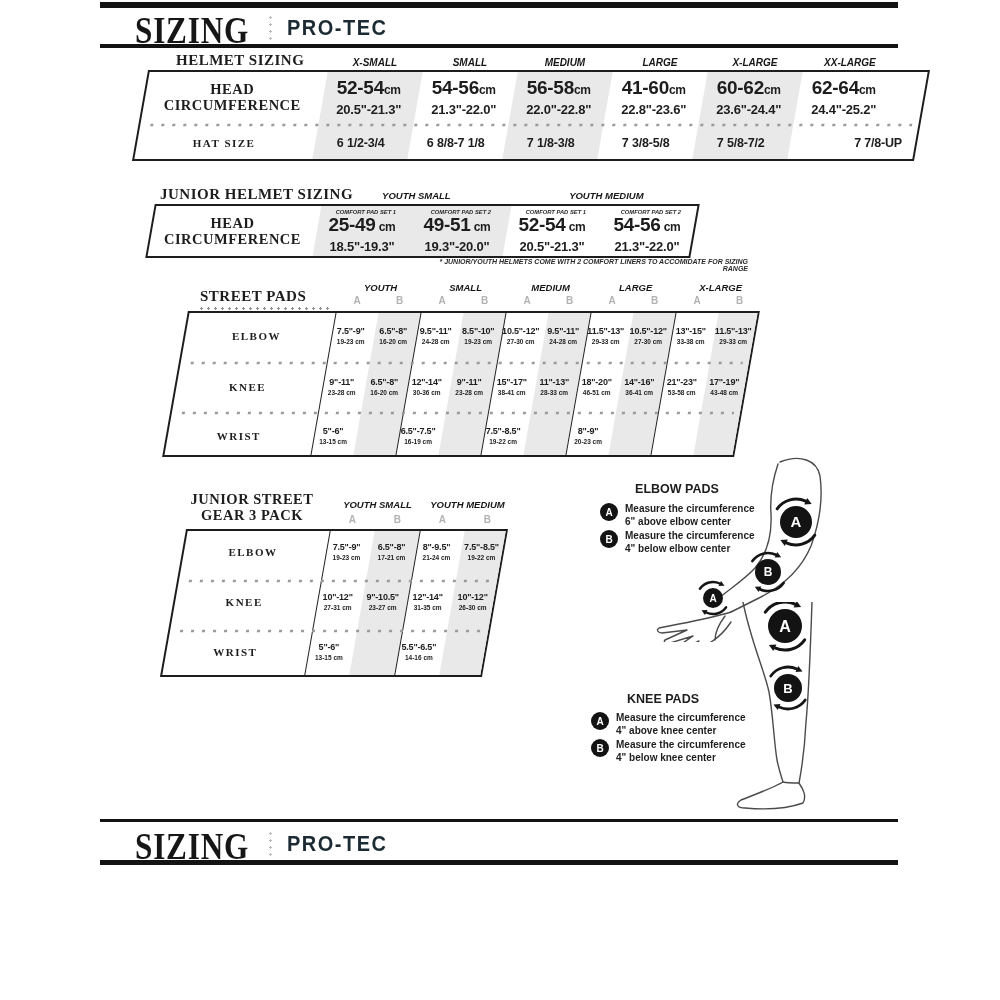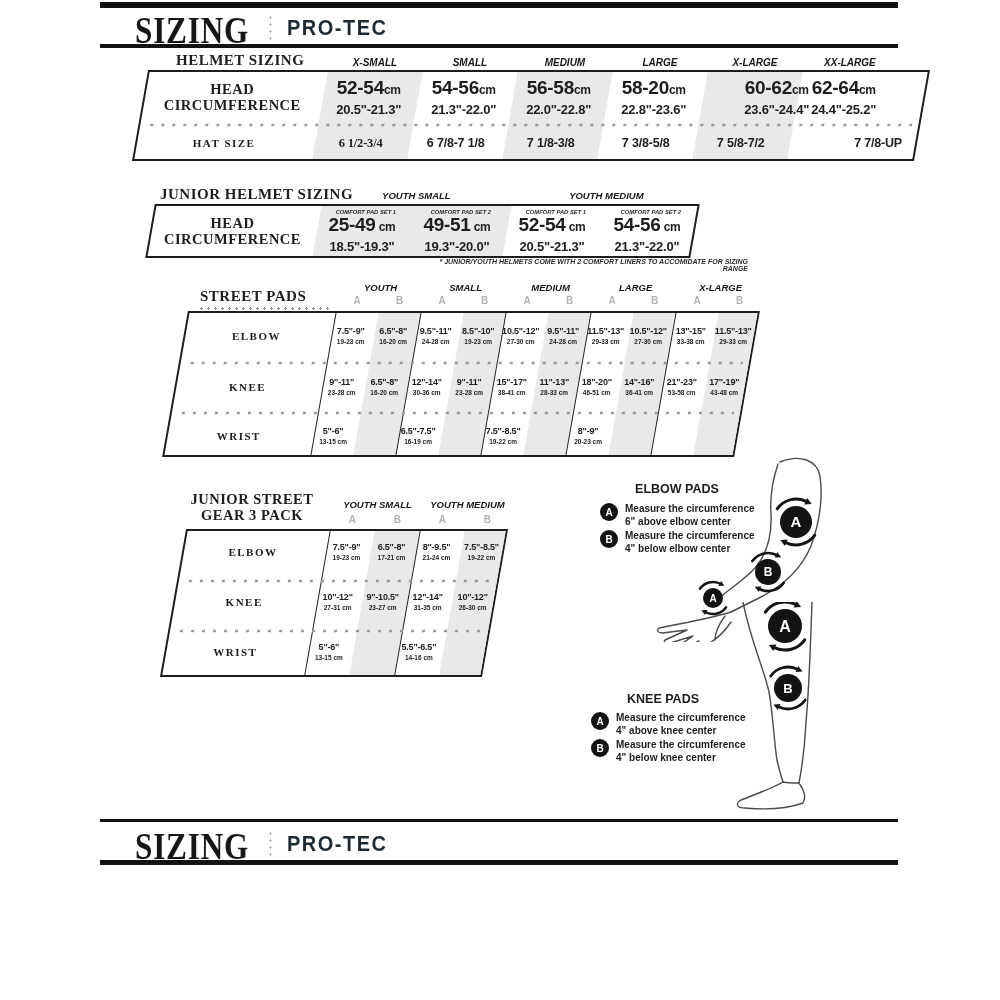--- a/index.html
+++ b/index.html
@@ -147,41 +147,41 @@
       <div class="band" style="left: 178px; width: 95px;"></div>
       <div class="band" style="left: 368px; width: 95px;"></div>
       <div class="band" style="left: 558px; width: 95px;"></div>
       <div class="dotsh" style="left: 6px; right: 6px; top: 50px;"></div>
     </div>
     <div class="ctr colhead" style="left: 374.932px; top: 62px;">X-SMALL</div>
     <div class="ctr" style="left: 368.762px; top: 97px;">
       <div class="bigv"><span>52-54</span><span class="bigu">cm</span></div>
       <div class="bigi">20.5"-21.3"</div>
     </div>
-    <div class="ctr hat" style="left: 360.652px; top: 143px; font-family: Liberation Serif, serif;">6 1/2-3/4</div>
+    <div class="ctr hat" style="left: 360.652px; top: 143px;">6 1/2-3/4</div>
     <div class="ctr colhead" style="left: 469.932px; top: 62px;">SMALL</div>
     <div class="ctr" style="left: 463.762px; top: 97px;">
       <div class="bigv"><span>54-56</span><span class="bigu">cm</span></div>
       <div class="bigi">21.3"-22.0"</div>
     </div>
-    <div class="ctr hat" style="left: 455.652px; top: 143px;">6 7/8-7 1/8</div>
+    <div class="ctr hat" style="left: 455.652px; top: 143px;">6 8/8-7 1/8</div>
     <div class="ctr colhead" style="left: 564.932px; top: 62px;">MEDIUM</div>
     <div class="ctr" style="left: 558.762px; top: 97px;">
       <div class="bigv"><span>56-58</span><span class="bigu">cm</span></div>
       <div class="bigi">22.0"-22.8"</div>
     </div>
     <div class="ctr hat" style="left: 550.652px; top: 143px;">7 1/8-3/8</div>
     <div class="ctr colhead" style="left: 659.932px; top: 62px;">LARGE</div>
     <div class="ctr" style="left: 653.762px; top: 97px;">
-      <div class="bigv"><span>58-20</span><span class="bigu">cm</span></div>
+      <div class="bigv"><span>41-60</span><span class="bigu">cm</span></div>
       <div class="bigi">22.8"-23.6"</div>
     </div>
     <div class="ctr hat" style="left: 645.652px; top: 143px;">7 3/8-5/8</div>
     <div class="ctr colhead" style="left: 754.932px; top: 62px;">X-LARGE</div>
-    <div class="ctr" style="left: 748.762px; top: 97px; margin-left: 28px;">
+    <div class="ctr" style="left: 748.762px; top: 97px;">
       <div class="bigv"><span>60-62</span><span class="bigu">cm</span></div>
       <div class="bigi">23.6"-24.4"</div>
     </div>
     <div class="ctr hat" style="left: 740.652px; top: 143px;">7 5/8-7/2</div>
     <div class="ctr colhead" style="left: 849.932px; top: 62px;">XX-LARGE</div>
     <div class="ctr" style="left: 843.762px; top: 97px;">
       <div class="bigv"><span>62-64</span><span class="bigu">cm</span></div>
       <div class="bigi">24.4"-25.2"</div>
     </div>
     <div class="ctr hat" style="left: 878px; top: 143px;">7 7/8-UP</div>

